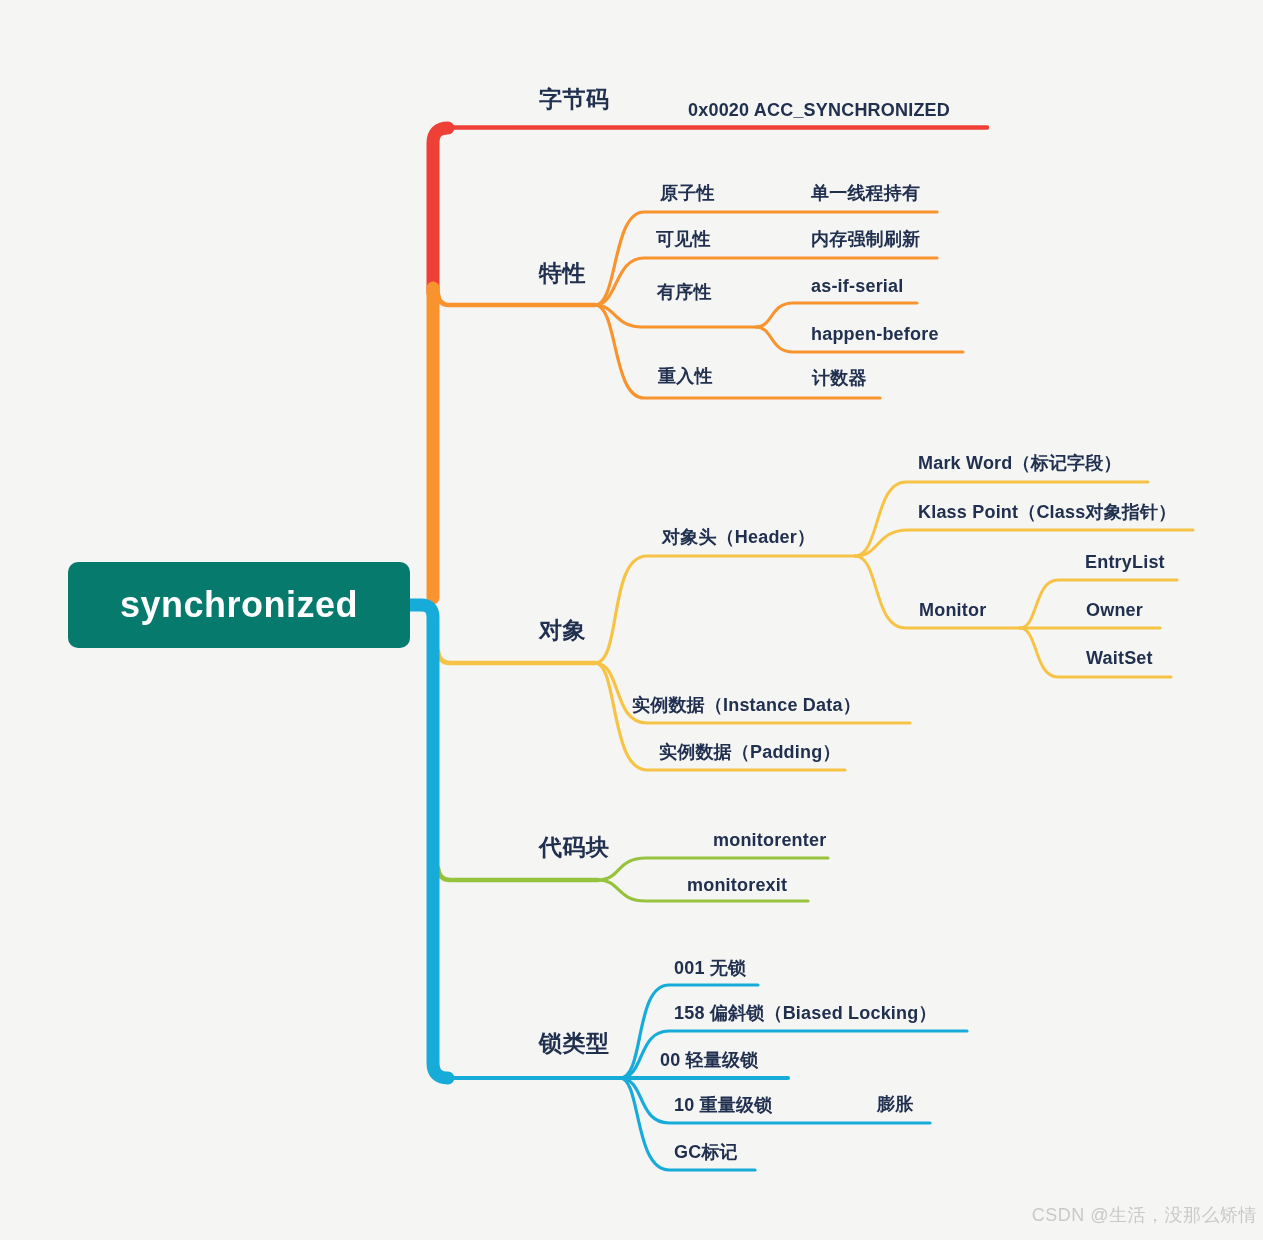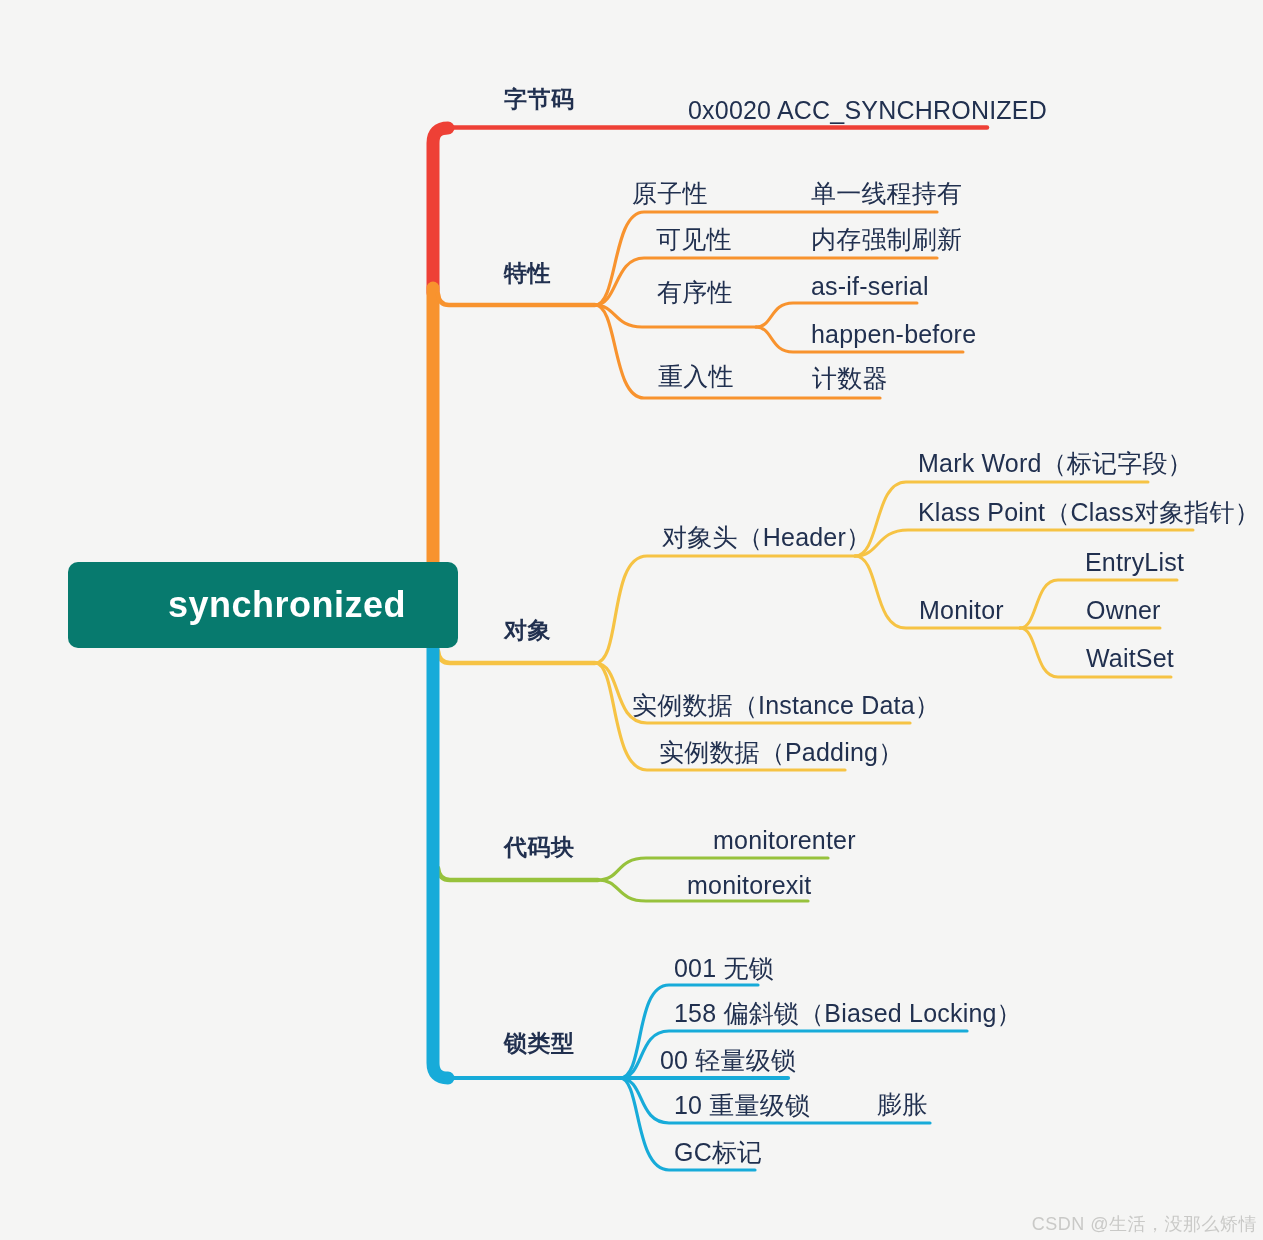--- a/index.html
+++ b/index.html
@@ -6,35 +6,34 @@
   body{
     width:1263px;height:1240px;
     background:var(--background,#f5f5f4);
     font-family:"Liberation Sans","DejaVu Sans",sans-serif;
     color:var(--text,#21304f);
   }
   .stage{position:relative;width:1263px;height:1240px;overflow:hidden;}
   .stage svg{position:absolute;left:0;top:0;}
   .lbl{
     position:absolute;white-space:nowrap;
-    font-size:25px;font-weight:400;letter-spacing:.2px;
+    font-size:18px;font-weight:700;letter-spacing:.2px;
     line-height:24px;
   }
-  .lvl1{font-size:23px;font-weight:700;line-height:30px;letter-spacing:.5px;}
+  .lvl1{font-size:23px;font-weight:700;line-height:30px;letter-spacing:.5px;margin-left:35px;}
   .root{
     position:absolute;left:68px;top:562px;width:342px;height:86px;
     background:var(--root-bg,#077a6e);color:var(--root-text,#ffffff);
     border-radius:10px;display:flex;align-items:center;justify-content:center;
-    font-size:36px;font-weight:700;letter-spacing:.5px;padding-left:48px;
+    font-size:36px;font-weight:700;letter-spacing:.5px;
   }
   .watermark{
     position:absolute;top:1203px;right:6px;
     font-size:18px;font-weight:400;color:var(--watermark-text,#c9c9c7);
     letter-spacing:.5px;
-    margin-top:9px;
   }
 </style>
 </head>
 <body>
 
 <div class="stage">
 
   <svg width="1263" height="1240" viewBox="0 0 1263 1240" fill="none" stroke-linecap="round">
 
     <g stroke="var(--bytecode)">
@@ -81,21 +80,21 @@
       <path d="M 620 1078 C 641 1078 634 1170 669 1170 H 755" stroke-width="3.2"></path>
     </g>
   </svg>
 
   <div class="root">synchronized</div>
 
   <div class="lbl lvl1" style="left:504px;top:84px">字节码</div>
   <div class="lbl" style="left:688px;top:98px">0x0020 ACC_SYNCHRONIZED</div>
 
   <div class="lbl lvl1" style="left:504px;top:258px">特性</div>
-  <div class="lbl" style="left:632px;top:181px">原子性</div>
+  <div class="lbl" style="left:660px;top:181px">原子性</div>
   <div class="lbl" style="left:811px;top:181px">单一线程持有</div>
   <div class="lbl" style="left:656px;top:227px">可见性</div>
   <div class="lbl" style="left:811px;top:227px">内存强制刷新</div>
   <div class="lbl" style="left:657px;top:280px">有序性</div>
   <div class="lbl" style="left:811px;top:274px">as-if-serial</div>
   <div class="lbl" style="left:811px;top:322px">happen-before</div>
   <div class="lbl" style="left:658px;top:364px">重入性</div>
   <div class="lbl" style="left:812px;top:366px">计数器</div>
 
   <div class="lbl lvl1" style="left:504px;top:615px">对象</div>

